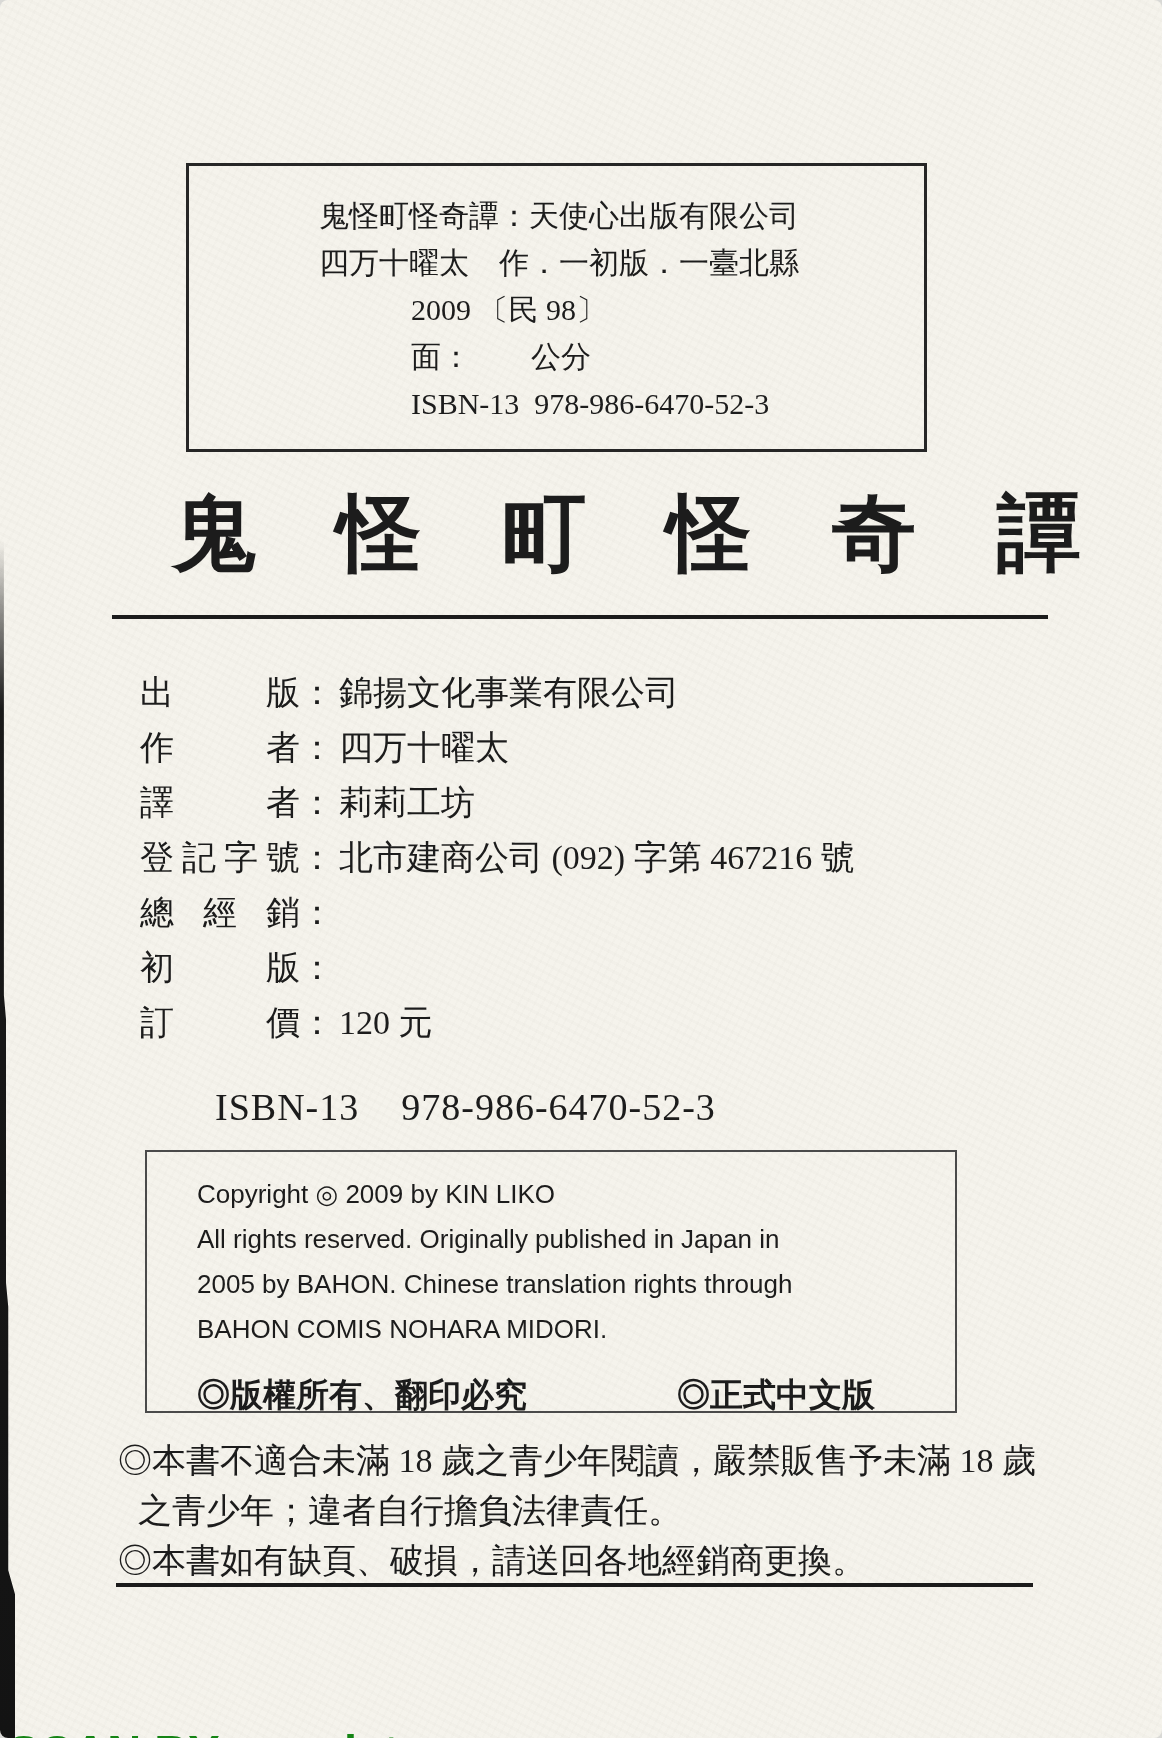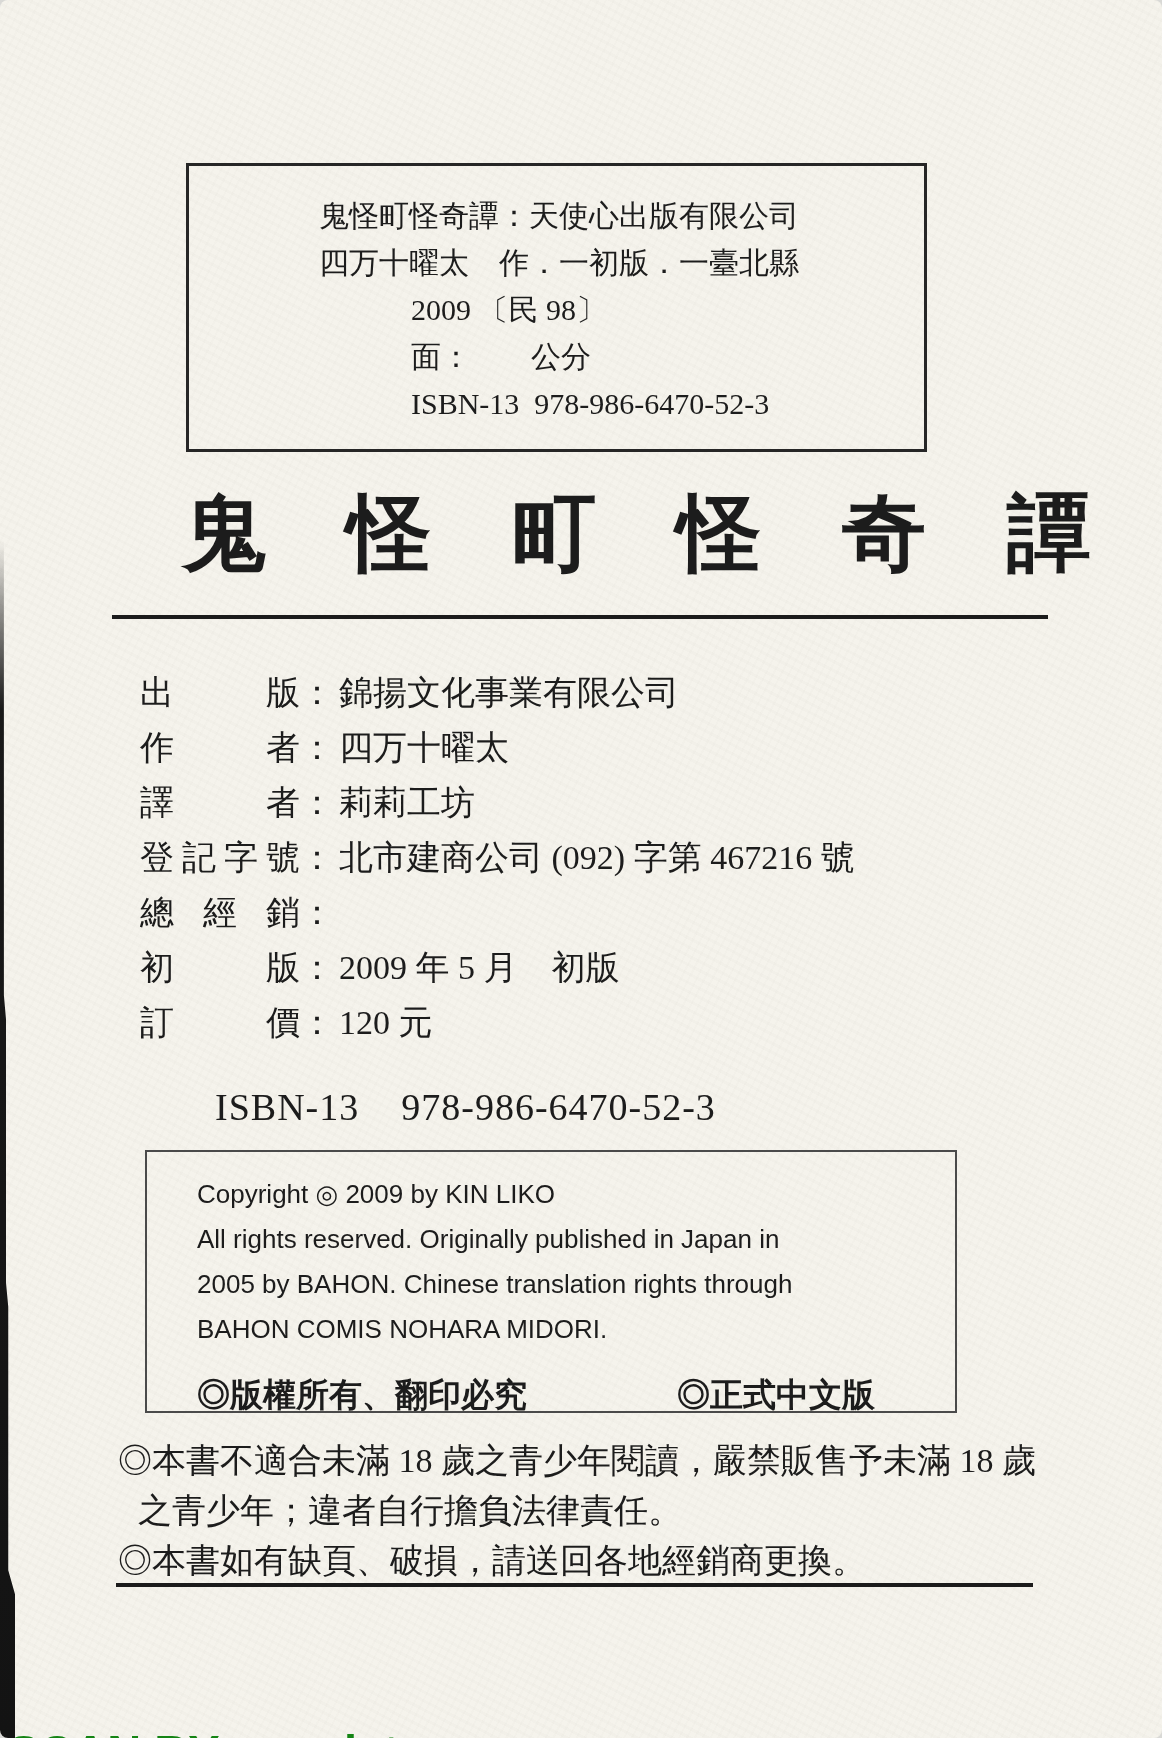--- a/index.html
+++ b/index.html
@@ -23,21 +23,21 @@
   .cip-box{
     position:absolute;left:186px;top:163px;width:741px;height:289px;
     border:3px solid #262626;box-sizing:border-box;
     padding:26px 14px 0 130px;
     font-size:30px;line-height:47px;
   }
   .cip-line{white-space:pre;}
   .cip-line.indent{margin-left:92px;}
   
   .title{
-    position:absolute;left:182px;top:488px;margin:0;
+    position:absolute;left:172px;top:488px;margin:0;
     font-size:84px;font-weight:700;letter-spacing:30px;line-height:1.1;white-space:pre;
   }
   .rule{position:absolute;height:4px;}
   .rule1{left:112px;top:615px;width:936px;}
   .rule2{left:116px;top:1583px;width:917px;}
   
   .pub-info{position:absolute;left:140px;top:670px;font-size:34px;}
   .pub-row{height:55px;display:flex;align-items:flex-start;white-space:pre;}
   .pub-label{display:inline-block;width:160px;text-align:justify;text-align-last:justify;}
   .pub-value{margin-left:5px;}
@@ -94,21 +94,21 @@
     <div class="pub-row">
       <span class="pub-label">譯者</span><span class="pub-colon">：</span><span class="pub-value">莉莉工坊</span>
     </div>
     <div class="pub-row">
       <span class="pub-label">登記字號</span><span class="pub-colon">：</span><span class="pub-value">北市建商公司 (092) 字第 467216 號</span>
     </div>
     <div class="pub-row">
       <span class="pub-label">總經銷</span><span class="pub-colon">：</span>
     </div>
     <div class="pub-row">
-      <span class="pub-label">初版</span><span class="pub-colon">：</span><span class="pub-value">2009 年 5 月　初版</span>
+      <span class="pub-label">初版</span><span class="pub-colon">：</span>
     </div>
     <div class="pub-row">
       <span class="pub-label">訂價</span><span class="pub-colon">：</span><span class="pub-value">120 元</span>
     </div>
   </div>
 
   <div class="isbn-line">ISBN-13    978-986-6470-52-3</div>
 
   <div class="copyright-box">
     <p class="cr-line">Copyright ◎ 2009 by KIN LIKO</p>

